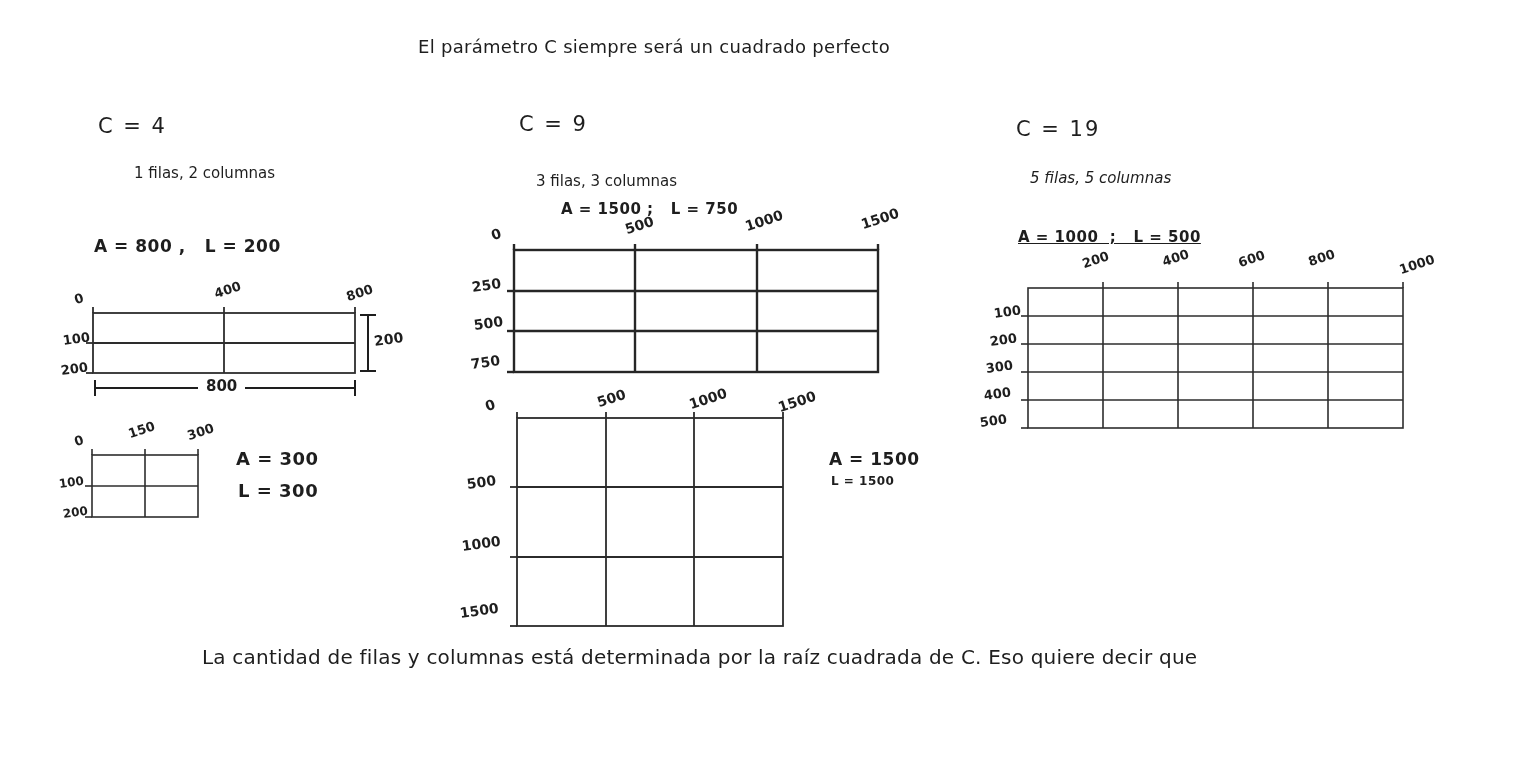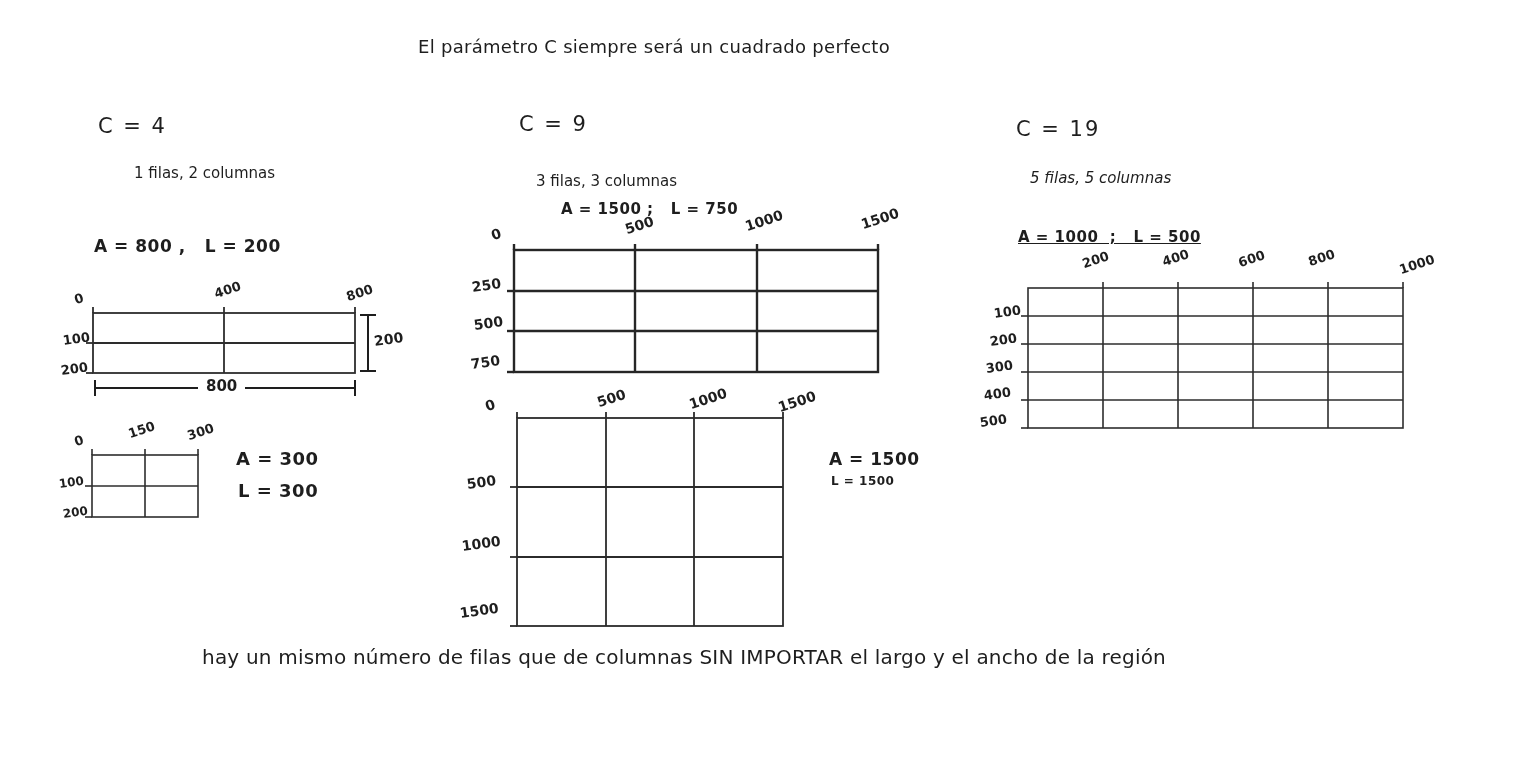--- a/index.html
+++ b/index.html
@@ -191,16 +191,16 @@
     <span class="abs xtick" style="left:1311px;top:254px;">800</span>
     <span class="abs xtick" style="left:1402px;top:262px;">1000</span>
     <span class="abs ytick" style="left:995px;top:306px;">100</span>
     <span class="abs ytick" style="left:991px;top:334px;">200</span>
     <span class="abs ytick" style="left:987px;top:361px;">300</span>
     <span class="abs ytick" style="left:985px;top:388px;">400</span>
     <span class="abs ytick" style="left:981px;top:415px;">500</span>
   </div>
 
   <div class="abs footer" style="left:202px;top:642px;width:1120px;">
-    <div>hay un mismo número de filas que de columnas SIN IMPORTAR el largo y el ancho de la región</div>
+    <div>La cantidad de filas y columnas está determinada por la raíz cuadrada de C. Eso quiere decir que</div>
   </div>
 
 </div>
 
 </body></html>

